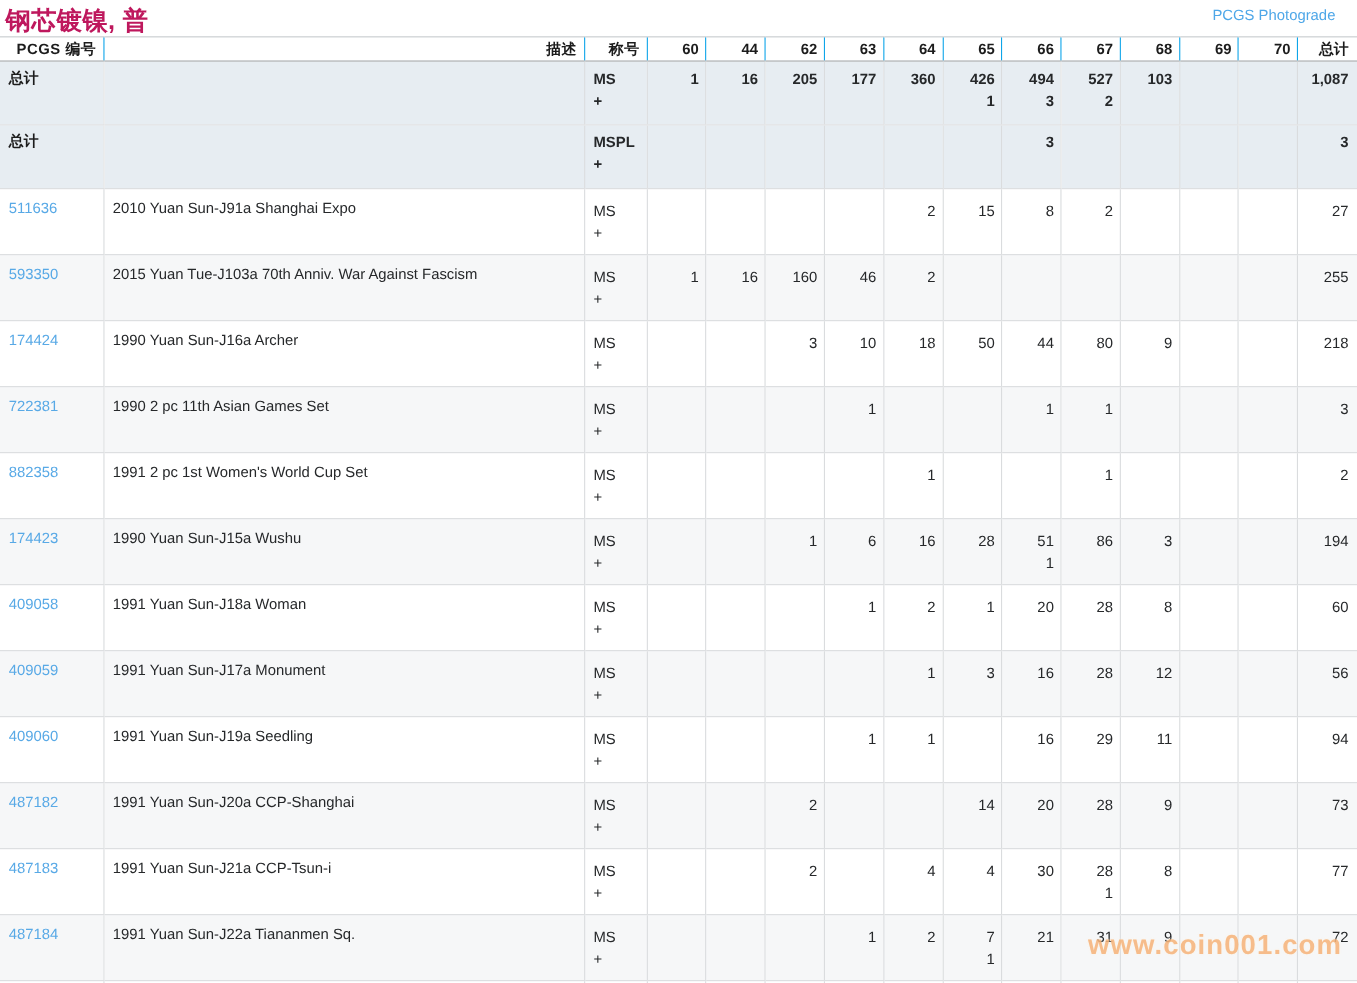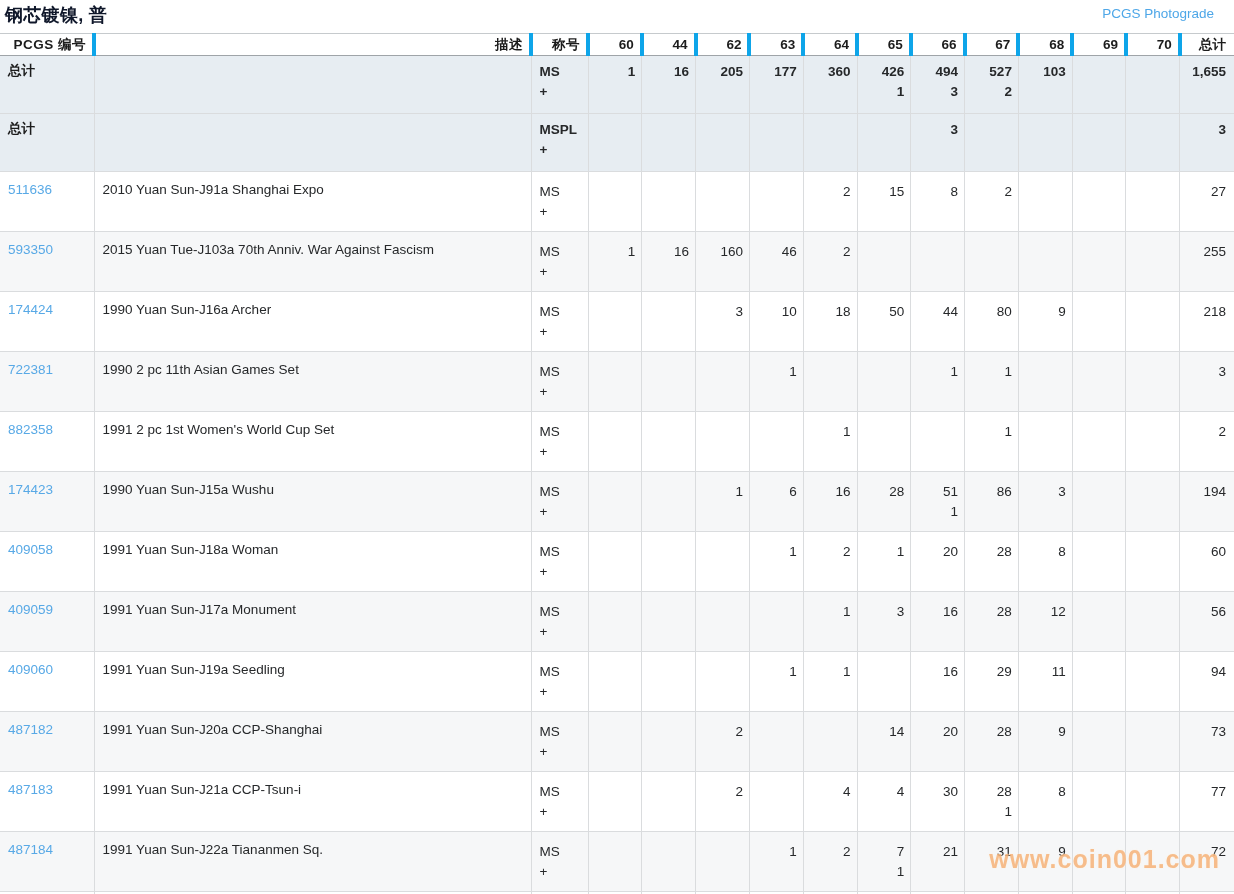--- a/index.html
+++ b/index.html
@@ -1,26 +1,26 @@
 <!DOCTYPE html>
 <html><head>
 <meta charset="utf-8">
 <style>
   html,body { margin:0; padding:0; background:#fff; }
   body { font-family:"Liberation Sans","DejaVu Sans",sans-serif; }
   .page { position:relative; width:1234px; height:894px; overflow:hidden; background:#fff; }
 
   .topbar { position:relative; height:33px; }
-  .title { position:absolute; left:5px; top:3px; margin:0; font-size:18px; font-weight:bold; color:#0f172a; letter-spacing:0.3px; }
+  .title { position:absolute; left:5px; top:3px; margin:0; font-size:23px; font-weight:bold; color:#be185d; letter-spacing:0.3px; }
   .photograde { position:absolute; right:20px; top:6px; font-size:13.5px; color:#4ea7e8; text-decoration:none; cursor:pointer; }
 
   table.pop { border-collapse:collapse; table-layout:fixed; width:1234px; }
 
   thead th { height:21px; line-height:21px; padding:0 6px; font-size:13.5px; font-weight:bold; color:#1c1c1c;
-             border-top:1px solid #c6cacd; border-bottom:1px solid #9fa4a8; border-left:4px solid #0ea5e9;
+             border-top:1px solid #c6cacd; border-bottom:1px solid #9fa4a8; border-left:1px solid #0ea5e9;
              white-space:nowrap; overflow:hidden; }
   thead th:first-child { border-left:none; }
   th.t-left { text-align:right; padding-left:8px; letter-spacing:0.5px; }
   th.t-num  { text-align:right; padding-right:6px; }
   th.t-total{ text-align:right; padding-right:8px; }
 
   tbody td { vertical-align:top; font-size:13.5px; color:#26282a;
              border-bottom:1px solid #dadcde; border-left:1px solid #dadcde;
              padding:0; overflow:hidden; }
   tbody td:first-child { border-left:none; }
@@ -125,21 +125,21 @@
           <td class="cnum">
             <div class="l1">527</div>
             <div class="l2">2</div>
           </td>
           <td class="cnum">
             <div class="l1">103</div>
           </td>
           <td class="cnum"></td>
           <td class="cnum"></td>
           <td class="ctotal">
-            <div class="l1">1,655</div>
+            <div class="l1">1,087</div>
           </td>
         </tr>
         <tr class="summary">
           <td class="cid">总计</td>
           <td class="cdesc"></td>
           <td class="cdesig">
             <div class="l1">MSPL</div>
             <div class="l2">+</div>
           </td>
           <td class="cnum"></td>

